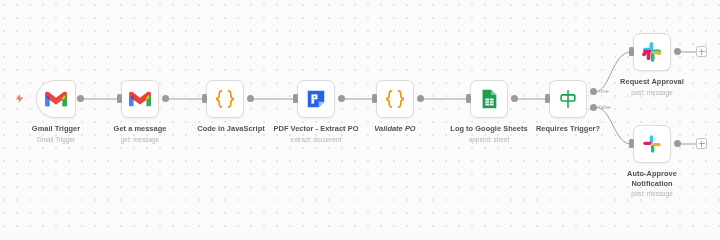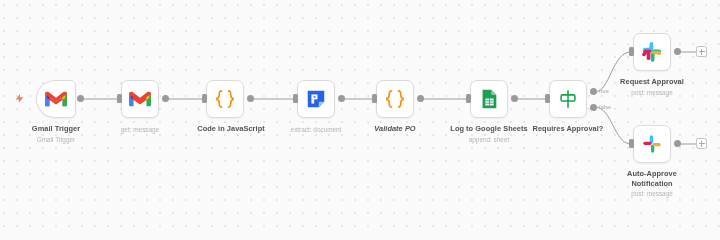--- a/index.html
+++ b/index.html
@@ -194,20 +194,21 @@
       <path d="M3 33 L3 9 L24 24 L45 9 L45 33 Z" fill="#ffffff"></path>
       <path d="M0 6 a4 4 0 0 1 4-4 L7 2 L24 15 L41 2 L44 2 a4 4 0 0 1 4 4 L48 8 L24 26 L0 8 Z" fill="#EA4335"></path>
       <path d="M0 8 L10 14 L10 34 L3 34 a3 3 0 0 1 -3 -3 Z" fill="#4285F4"></path>
       <path d="M48 8 L38 14 L38 34 L45 34 a3 3 0 0 0 3 -3 Z" fill="#34A853"></path>
       <path d="M10 14 L24 24.5 L38 14 L38 20 L24 30 L10 20 Z" fill="#EA4335"></path>
       <path d="M10 14 L10 20 L4 16 L4 10 Z" fill="#C5221F"></path>
       <path d="M38 14 L38 20 L44 16 L44 10 Z" fill="#FBBC04"></path>
     </svg>
   </div>
   <div class="label-block" style="left:65px; top:124px;">
+    <div class="node-title">Get a message</div>
     <div class="node-sub">get: message</div>
   </div>
   <div class="port-in" style="left:117px; top:94px;"></div>
   <div class="port-out" style="left:162px; top:95px;"></div>
 
   <div class="node" style="left:206px; top:80px;">
     <svg class="node-icon" viewBox="0 0 24 24">
       <path d="M8.2 3.2 C5.6 3.2 5.6 6.6 5.6 8.2 C5.6 10.3 4.6 11.2 3.2 11.2 L3.2 12.8 C4.6 12.8 5.6 13.7 5.6 15.8 C5.6 17.4 5.6 20.8 8.2 20.8" fill="none" stroke="#f2920a" stroke-width="1.8" stroke-linecap="round"></path>
       <path d="M15.8 3.2 C18.4 3.2 18.4 6.6 18.4 8.2 C18.4 10.3 19.4 11.2 20.8 11.2 L20.8 12.8 C19.4 12.8 18.4 13.7 18.4 15.8 C18.4 17.4 18.4 20.8 15.8 20.8" fill="none" stroke="#f2920a" stroke-width="1.8" stroke-linecap="round"></path>
     </svg>
@@ -222,20 +223,21 @@
   <div class="node" style="left:297px; top:80px;">
     <svg class="node-icon" viewBox="0 0 24 24">
       <path d="M3 3 L21 3 L21 15 L15 21 L3 21 Z" fill="#2563EB"></path>
       <path d="M15 21 L15 15 L21 15 Z" fill="#9DC0FB"></path>
       <path d="M7 7 L13.6 7 L13.6 12.4 L7 12.4 Z" fill="#ffffff"></path>
       <path d="M9.4 9 L11.4 9 L11.4 10.6 L9.4 10.6 Z" fill="#2563EB"></path>
       <path d="M7 12.4 L10 12.4 L10 17 L7 17 Z" fill="#ffffff"></path>
     </svg>
   </div>
   <div class="label-block" style="left:241px; top:124px;">
+    <div class="node-title">PDF Vector - Extract PO</div>
     <div class="node-sub">extract: document</div>
   </div>
   <div class="port-in" style="left:293px; top:94px;"></div>
   <div class="port-out" style="left:338px; top:95px;"></div>
 
   <div class="node" style="left:376px; top:80px;">
     <svg class="node-icon" viewBox="0 0 24 24">
       <path d="M8.2 3.2 C5.6 3.2 5.6 6.6 5.6 8.2 C5.6 10.3 4.6 11.2 3.2 11.2 L3.2 12.8 C4.6 12.8 5.6 13.7 5.6 15.8 C5.6 17.4 5.6 20.8 8.2 20.8" fill="none" stroke="#f2920a" stroke-width="1.8" stroke-linecap="round"></path>
       <path d="M15.8 3.2 C18.4 3.2 18.4 6.6 18.4 8.2 C18.4 10.3 19.4 11.2 20.8 11.2 L20.8 12.8 C19.4 12.8 18.4 13.7 18.4 15.8 C18.4 17.4 18.4 20.8 15.8 20.8" fill="none" stroke="#f2920a" stroke-width="1.8" stroke-linecap="round"></path>
     </svg>
@@ -266,21 +268,21 @@
   <div class="port-in" style="left:466px; top:94px;"></div>
   <div class="port-out" style="left:511px; top:95px;"></div>
 
   <div class="node" style="left:549px; top:80px;">
     <svg class="node-icon" viewBox="0 0 24 24">
       <line x1="12" y1="3" x2="12" y2="21" stroke="#16a34a" stroke-width="1.7" stroke-linecap="round"></line>
       <rect x="4.5" y="7.5" width="15" height="6.6" rx="1.4" fill="none" stroke="#16a34a" stroke-width="1.7"></rect>
     </svg>
   </div>
   <div class="label-block" style="left:493px; top:124px;">
-    <div class="node-title">Requires Approval?</div>
+    <div class="node-title">Requires Trigger?</div>
     <div class="node-sub"></div>
   </div>
   <div class="port-in" style="left:545px; top:94px;"></div>
   <div class="port-out" style="left:590px; top:88px;"></div>
   <div class="port-out" style="left:590px; top:104px;"></div>
   <div class="branch-label" style="left:599px; top:88px;">true</div>
   <div class="branch-label" style="left:599px; top:104px;">false</div>
 
   <div class="node" style="left:633px; top:33px;">
     <svg class="node-icon" viewBox="0 0 24 24">

